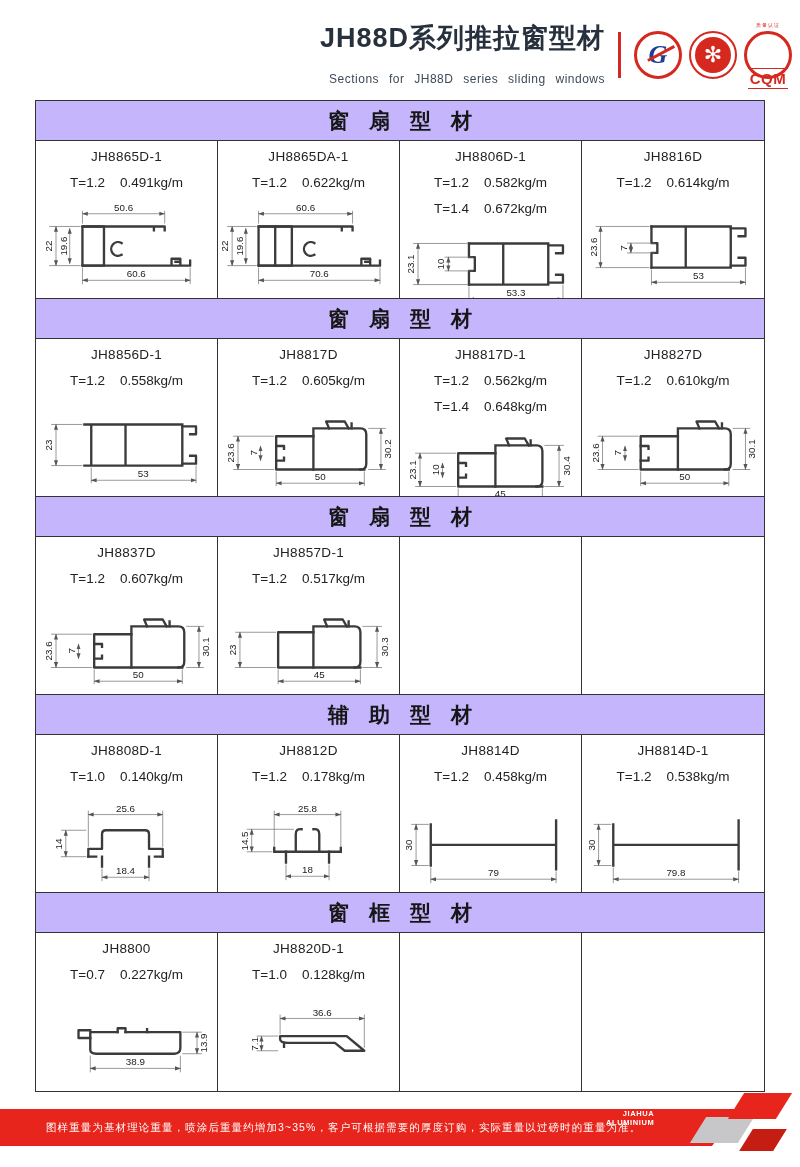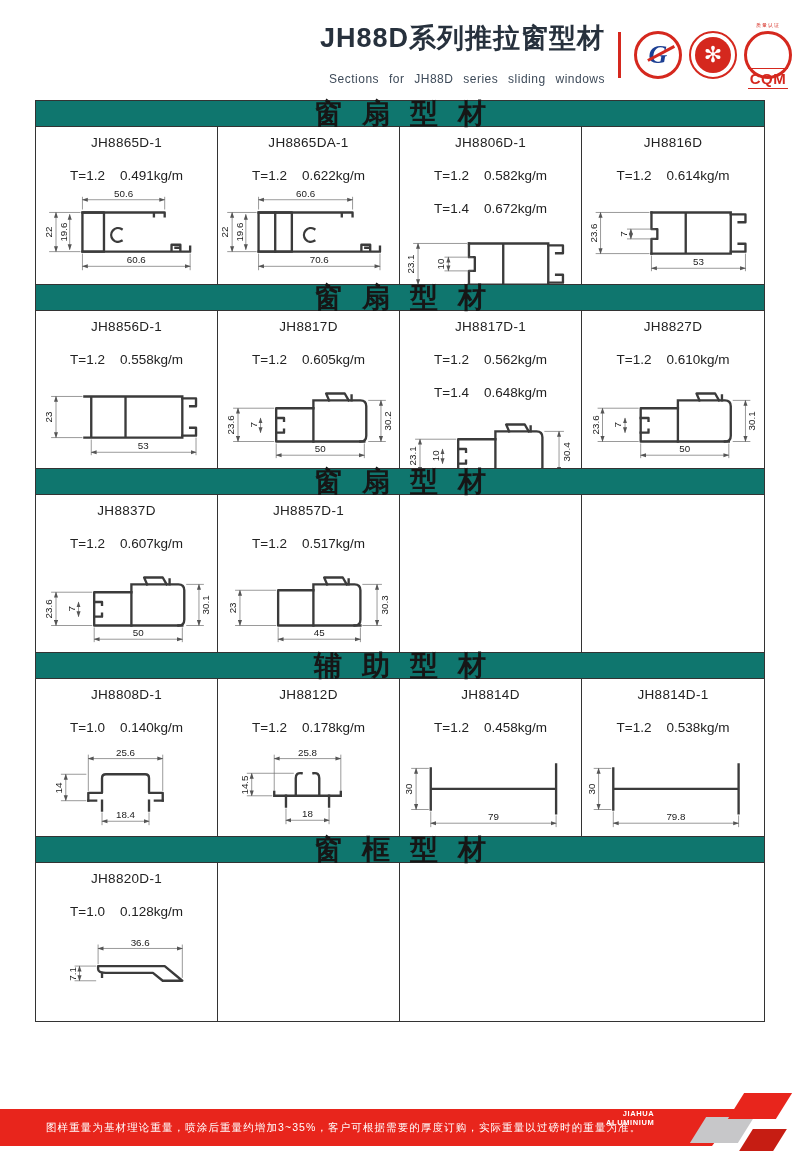--- a/index.html
+++ b/index.html
@@ -27,35 +27,35 @@
   .logo-star .disc{ width:36px; height:36px; border-radius:50%; background:#d5281e; color:#fff; display:flex; align-items:center; justify-content:center; font-size:22px; }
   .logo-cqm{ border:3px solid #d5281e; color:#d5281e;gap:40px; }
   .logo-cqm .tiny{ font-size:5px; letter-spacing:1px; }
   .logo-cqm .big{ font-size:15px; font-weight:bold; letter-spacing:0.5px; border-top:1.5px solid #d5281e; border-bottom:1.5px solid #d5281e; padding:1px 2px;}
   
   .profiles-table{
     position:absolute; left:35px; top:100px; width:730px;
     border:1.4px solid #333; background:#fff;
   }
   .sec-header{
-    background:#0f766e; border-bottom:1px solid #333;
-    height:26px; display:flex; align-items:center; justify-content:center;
-    font-size:28px; font-weight:bold; color:#161616;
+    background:#c4b5fd; border-bottom:1px solid #333;
+    height:40px; display:flex; align-items:center; justify-content:center;
+    font-size:21px; font-weight:bold; color:#161616;
     letter-spacing:20px; text-indent:20px;
   }
   .sec-row{ display:grid; grid-template-columns:repeat(4,1fr); }
   .cell{
     border-right:1px solid #333; border-bottom:1px solid #333;
     height:158px; padding-top:8px; overflow:hidden;
   }
   .cell:last-child{ border-right:none; }
   .sec:last-child .cell{ border-bottom:none; }
   .label{ min-height:50px; }
   .code-line{ text-align:center; font-size:13.5px; color:#222; letter-spacing:0.3px;}
-  .spec-line{ text-align:center; font-size:13.5px; color:#222; white-space:pre; margin-top:18px;}
+  .spec-line{ text-align:center; font-size:13.5px; color:#222; white-space:pre; margin-top:11px;}
   .draw{ display:block; width:100%; height:94px; margin-top:2px;}
   .p{ fill:none; stroke:#3b3b3b; stroke-width:2.4; stroke-linejoin:round; stroke-linecap:square;}
   .d{ fill:none; stroke:#6b6b6b; stroke-width:0.7;}
   .dt{ font-family:"Liberation Sans",sans-serif; font-size:10px; fill:#222;}
   
   .footer{ position:absolute; left:0; bottom:20px; width:800px; height:40px;}
   .footer-bar{
     position:absolute; left:0; top:2px; width:740px; height:37px; background:#e8251c;
     clip-path:polygon(0 0, 100% 0, calc(100% - 28px) 100%, 0 100%);
     display:flex; align-items:center;
@@ -470,20 +470,38 @@
           <text class="dt" x="94" y="83" text-anchor="middle">79.8</text>
         </svg>
       </div>
     </div>
   </div>
 
   <div class="sec">
     <div class="sec-header">窗框型材</div>
     <div class="sec-row">
 
+      <div class="cell">
+        <div class="label">
+          <div class="code-line">JH8800</div>
+          <div class="spec-line">T=0.7    0.227kg/m</div>
+        </div>
+        <svg class="draw" viewBox="0 0 182 96">
+          <path class="p" d="M54,40 H82 M90,40 H146 V56 Q146,62 140,62 H60 Q54,62 54,58 V40"></path>
+          <path class="p" d="M82,40 v-4 h8 v4 M54,46 H42 V38 H54 M112,40 v-3"></path>
+          <line class="d" x1="148" y1="40" x2="168" y2="40"></line>
+            <line class="d" x1="148" y1="62" x2="168" y2="62"></line>
+          <line class="d" x1="163" y1="40" x2="163" y2="62" marker-start="url(#ar)" marker-end="url(#ar)"></line>
+          <text class="dt" text-anchor="middle" transform="rotate(-90 173 51)" x="173" y="51">13.9</text>
+          <line class="d" x1="54" y1="64" x2="54" y2="81"></line>
+            <line class="d" x1="146" y1="64" x2="146" y2="81"></line>
+          <line class="d" x1="54" y1="77" x2="146" y2="77" marker-start="url(#ar)" marker-end="url(#ar)"></line>
+          <text class="dt" x="100" y="74" text-anchor="middle">38.9</text>
+        </svg>
+      </div>
 
       <div class="cell">
         <div class="label">
           <div class="code-line">JH8820D-1</div>
           <div class="spec-line">T=1.0    0.128kg/m</div>
         </div>
         <svg class="draw" viewBox="0 0 182 96">
           <line class="d" x1="62" y1="42" x2="62" y2="22"></line>
             <line class="d" x1="148" y1="56" x2="148" y2="22"></line>
           <line class="d" x1="62" y1="26" x2="148" y2="26" marker-start="url(#ar)" marker-end="url(#ar)"></line>

